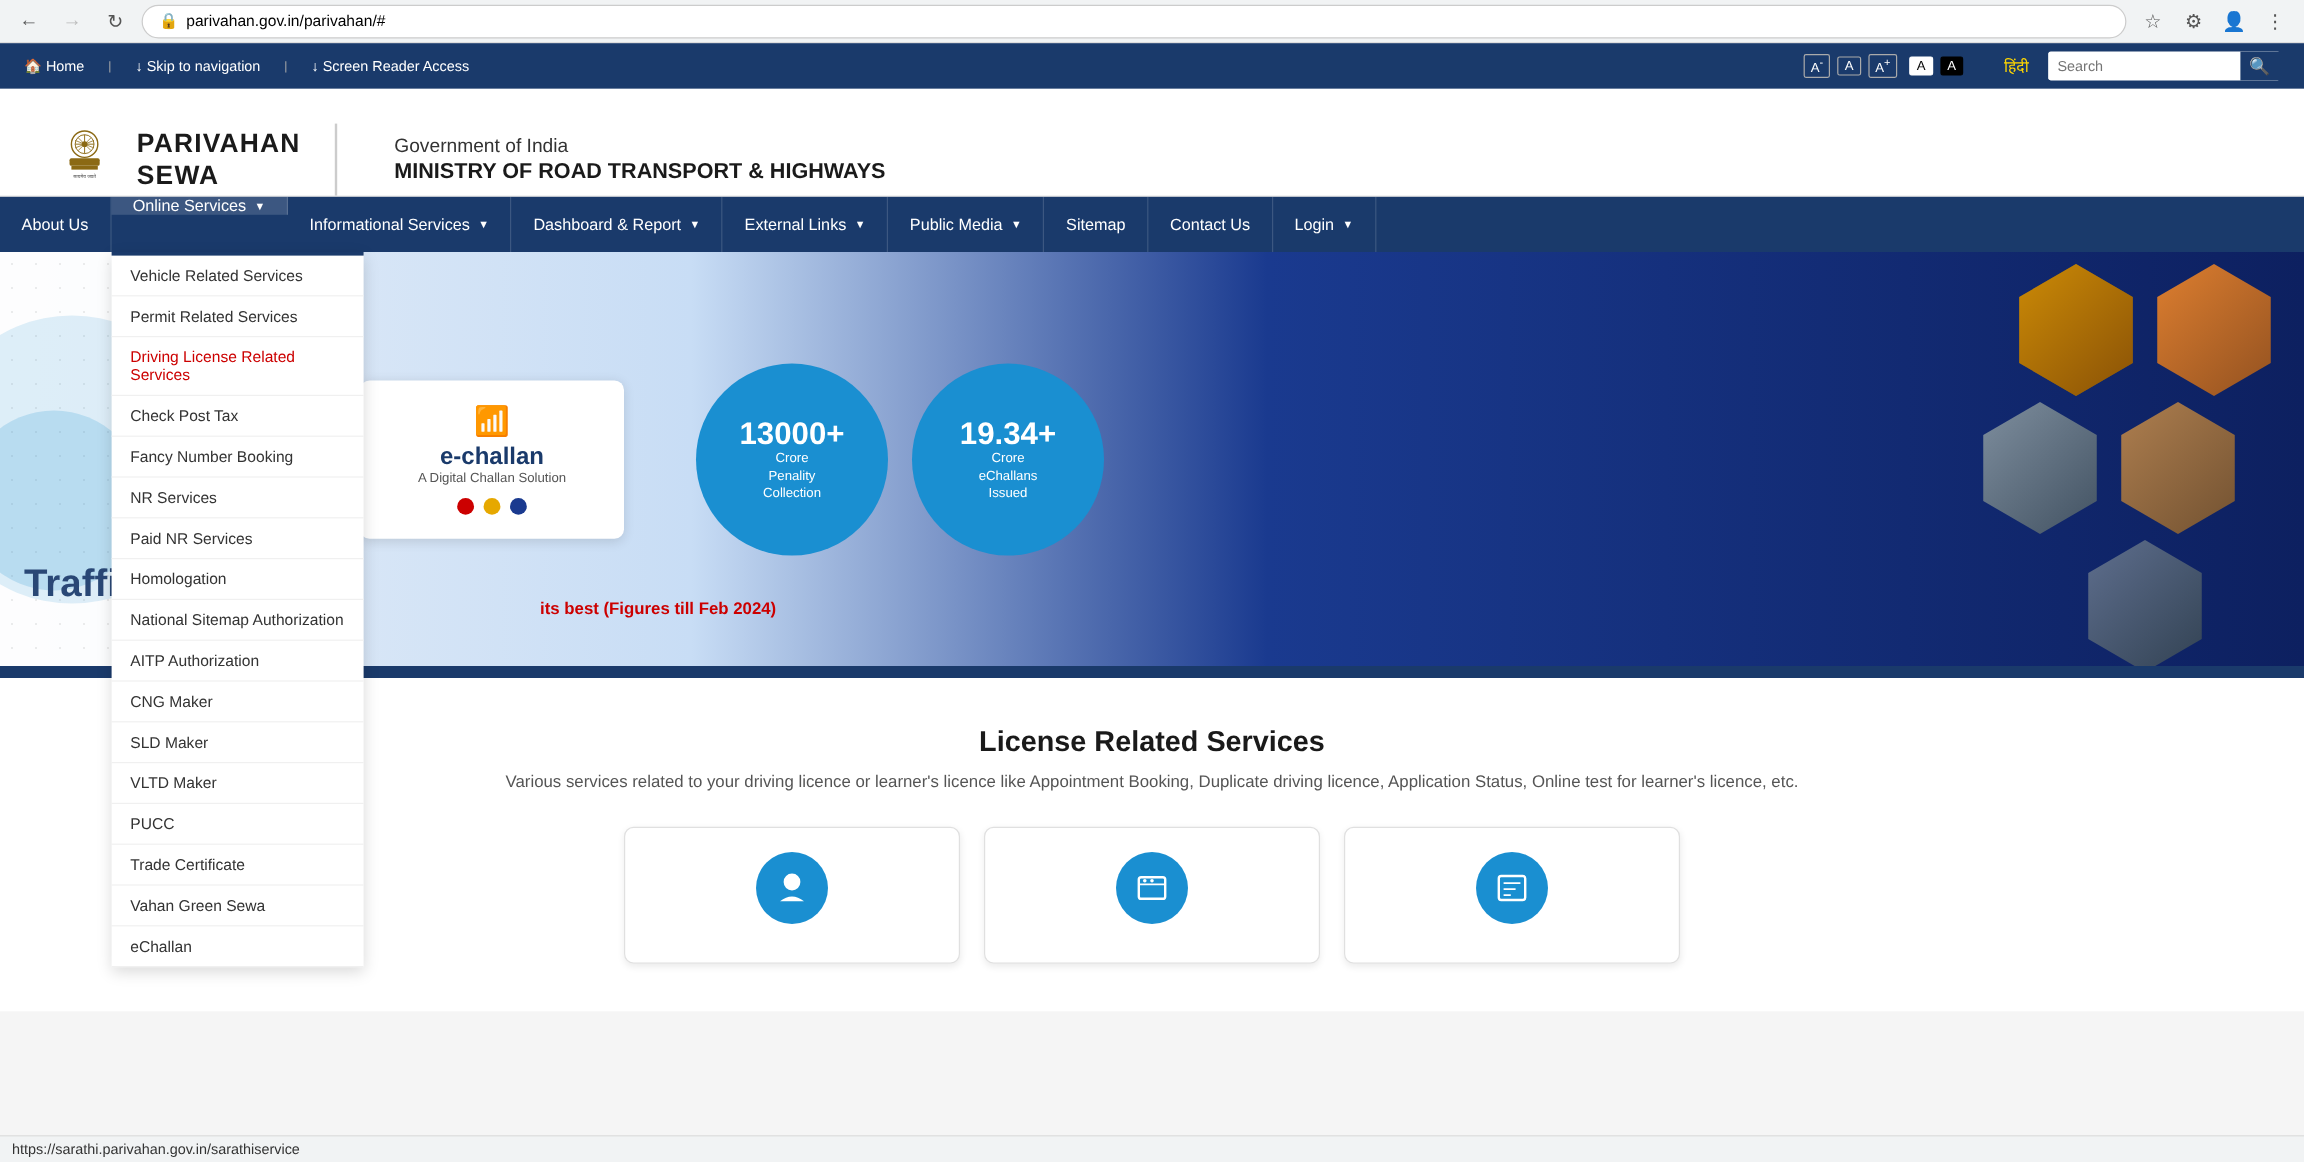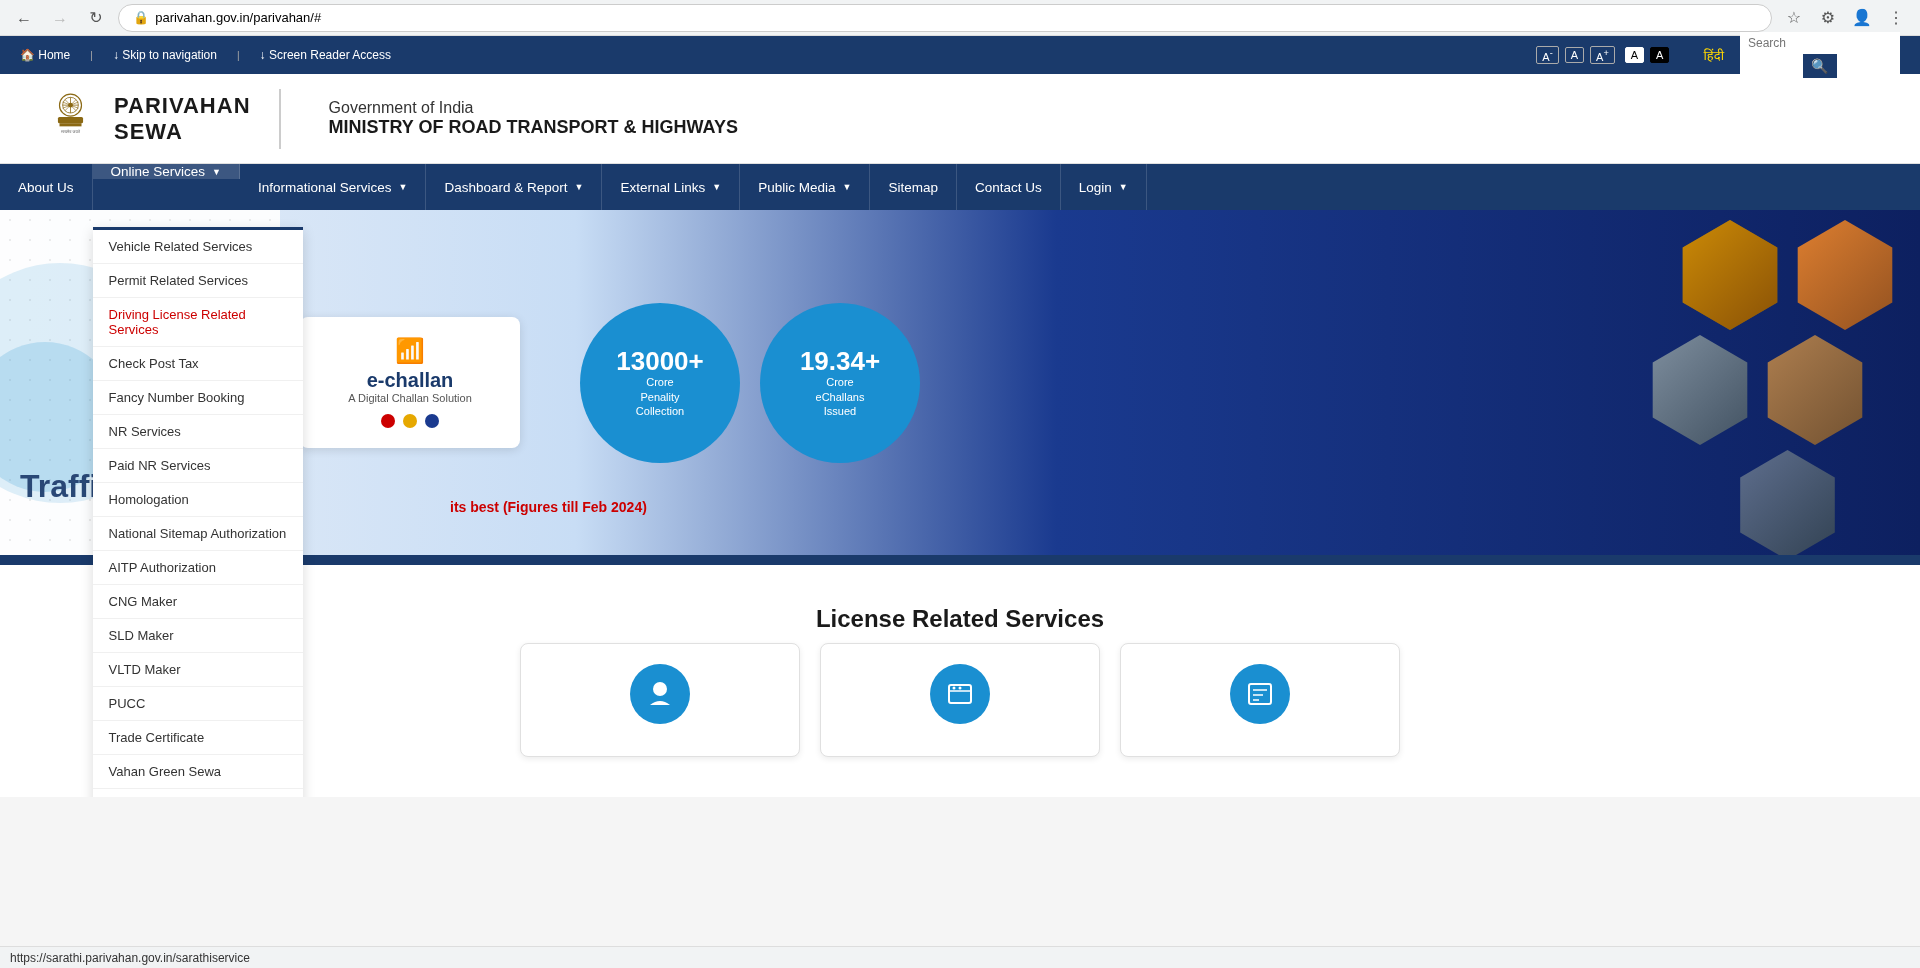--- a/index.html
+++ b/index.html
@@ -93,21 +93,20 @@
       font-size: 13px;
       cursor: pointer;
       margin-left: 28px;
     }
     .search-bar-top {
       display: flex;
       align-items: center;
       background: white;
       border-radius: 2px;
       margin-left: 10px;
-      flex-direction: column;
     }
     .search-bar-top input {
       border: none; outline: none;
       padding: 4px 8px;
       font-size: 12px;
       width: 160px;
     }
     .search-bar-top button {
       background: #1a3a6b;
       border: none;
@@ -115,22 +114,22 @@
       padding: 4px 8px;
       cursor: pointer;
       font-size: 14px;
     }
 
     
     .header {
       background: white;
       height: 90px;
       display: flex;
-      align-items: center;
-      padding: 12px 40px;
+      align-items: flex-end;
+      padding: 0 40px;
       border-bottom: 1px solid #e0e0e0;
     }
     .logo-section {
       display: flex;
       align-items: center;
       gap: 14px;
     }
     .logo-emblem {
       width: 60px; height: 60px;
       display: flex; align-items: center; justify-content: center;
@@ -174,21 +173,21 @@
       white-space: nowrap;
       border-right: 1px solid rgba(255,255,255,0.15);
       position: relative;
     }
     .nav-item.active { background: rgba(255,255,255,0.15); }
     .nav-item .dropdown-arrow { font-size: 9px; margin-left: 2px; }
 
     
     .dropdown-menu {
       position: absolute;
-      top: 63px;
+      top: 46px;
       left: 0;
       background: white;
       width: 210px;
       box-shadow: 0 4px 12px rgba(0,0,0,0.15);
       z-index: 1000;
       border-top: 3px solid #1a3a6b;
     }
     .dropdown-item {
       padding: 9px 16px;
       font-size: 13px;
@@ -476,20 +475,21 @@
         </div>
       </div>
     </div>
   </div>
 </div>
 
 <div class="blue-bar"></div>
 
 <div class="license-section">
   <h2 class="license-title">License Related Services</h2>
+  <p class="license-desc">Various services related to your driving licence or learner's licence like Appointment Booking, Duplicate driving licence, Application Status, Online test for learner's licence, etc.</p>
   <div class="license-cards">
     <div class="license-card">
       <div style="width:60px; height:60px; border-radius:50%; background:#1a8fd1; margin:0 auto 12px; display:flex; align-items:center; justify-content:center;">
         <svg width="30" height="30" viewBox="0 0 30 30">
             <circle cx="15" cy="10" r="7" fill="white" stroke="white" stroke-width="0"></circle>
             <path d="M5 26 Q15 18 25 26" fill="white"></path>
           </svg>
       </div>
     </div>
     <div class="license-card">

